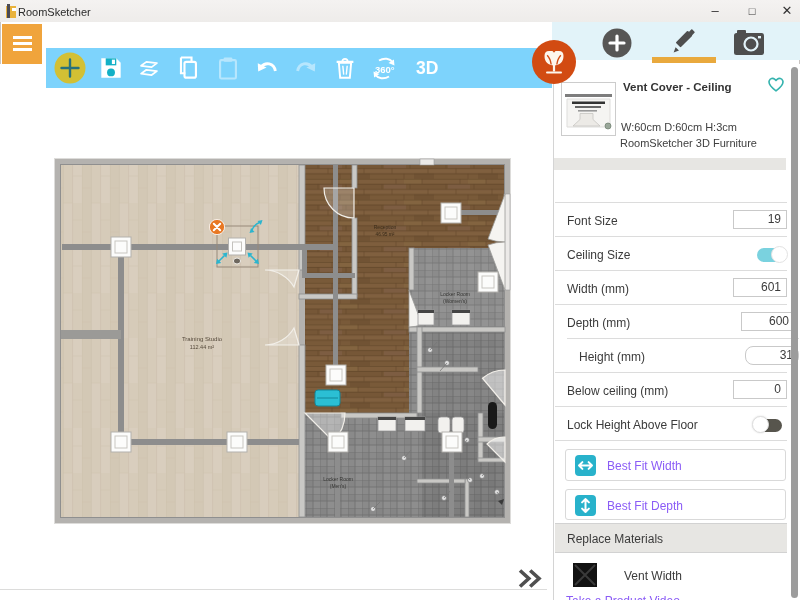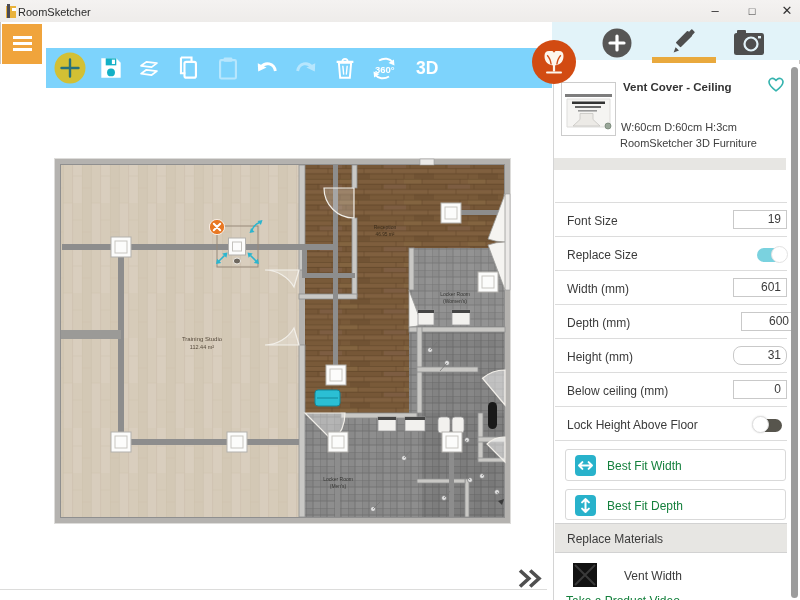--- a/index.html
+++ b/index.html
@@ -20,21 +20,21 @@
 
 #canvas { position:absolute; left:0; top:64px; width:553px; height:536px; background:#fff; }
 #plan { position:absolute; left:54px; top:94px; }
 #botline { position:absolute; left:0; top:525px; width:547px; height:1px; background:#dcdcdb; }
 
 #panel { position:absolute; left:553px; top:64px; width:247px; height:536px; background:#fff; border-left:1px solid #d4d4d4; font-size:12px; color:#3b3b3b; }
 #panel .row { position:absolute; left:1px; width:232px; border-top:1px solid #dcdcdc; }
 #panel .lbl { position:absolute; left:12px; top:11px; }
 #panel .inp { position:absolute; height:19px; border:1px solid #c9c9c9; background:#fff; font-size:12px; color:#3b3b3b; text-align:right; line-height:17px; padding-right:5px; }
 #scrollbar { position:absolute; left:791px; top:67px; width:7px; height:531px; background:#9c9c9c; border-radius:4px; }
-.tealtxt { color:#15803d; }
+.tealtxt { color:#8b5cf6; }
 #graybar { position:absolute; left:554px; top:158px; width:232px; height:12px; background:#e7e6e3; }
 </style>
 </head>
 <body>
 <div id="app">
 
   <div id="canvas">
     <svg id="plan" width="457" height="366" viewBox="0 0 457 366">
       <defs>
         <pattern id="lw" width="28" height="90" patternUnits="userSpaceOnUse">
@@ -362,33 +362,33 @@
       <path d="M10 16 C3 11 1.5 7.5 2.5 4.8 C3.5 2.3 6.5 1.5 8.4 3 L10 4.4 L11.6 3 C13.5 1.5 16.5 2.3 17.5 4.8 C18.5 7.5 17 11 10 16 Z" fill="none" stroke="#35b3ae" stroke-width="1.8"></path>
     </svg>
     <div style="position:absolute;left:67px;top:57px;font-size:11px;color:#404040;">W:60cm D:60cm H:3cm</div>
     <div style="position:absolute;left:66px;top:73px;font-size:11px;color:#404040;">RoomSketcher 3D Furniture</div>
 
     <div class="row" style="top:138px;height:34px;">
         <span class="lbl">Font Size</span>
       <div class="inp" style="left:178px;top:7px;width:54px;">19</div>
       </div>
     <div class="row" style="top:172px;height:34px;">
-        <span class="lbl">Replace Size</span>
+        <span class="lbl">Ceiling Size</span>
       <div style="position:absolute;left:202px;top:11px;width:28px;height:14px;border-radius:7px;background:#7ad2df;"></div>
       <div style="position:absolute;left:216px;top:9px;width:17px;height:17px;border-radius:50%;background:#fff;border:1px solid #e2e2e2;"></div>
       </div>
     <div class="row" style="top:206px;height:34px;">
         <span class="lbl">Width (mm)</span>
       <div class="inp" style="left:178px;top:7px;width:54px;">601</div>
       </div>
     <div class="row" style="top:240px;height:34px;">
         <span class="lbl">Depth (mm)</span>
       <div class="inp" style="left:178px;top:7px;width:54px;margin-left:8px;">600</div>
       </div>
-    <div class="row" style="top:274px;height:34px;">
+    <div class="row" style="top:274px;height:34px;margin-left:12px;">
         <span class="lbl">Height (mm)</span>
       <div class="inp" style="left:178px;top:7px;width:54px;border-radius:8px;">31</div>
       </div>
     <div class="row" style="top:308px;height:34px;">
         <span class="lbl">Below ceiling (mm)</span>
       <div class="inp" style="left:178px;top:7px;width:54px;">0</div>
       </div>
     <div class="row" style="top:342px;height:34px;">
         <span class="lbl">Lock Height Above Floor</span>
       <div style="position:absolute;left:201px;top:12px;width:26px;height:13px;border-radius:7px;background:#57554d;"></div>

